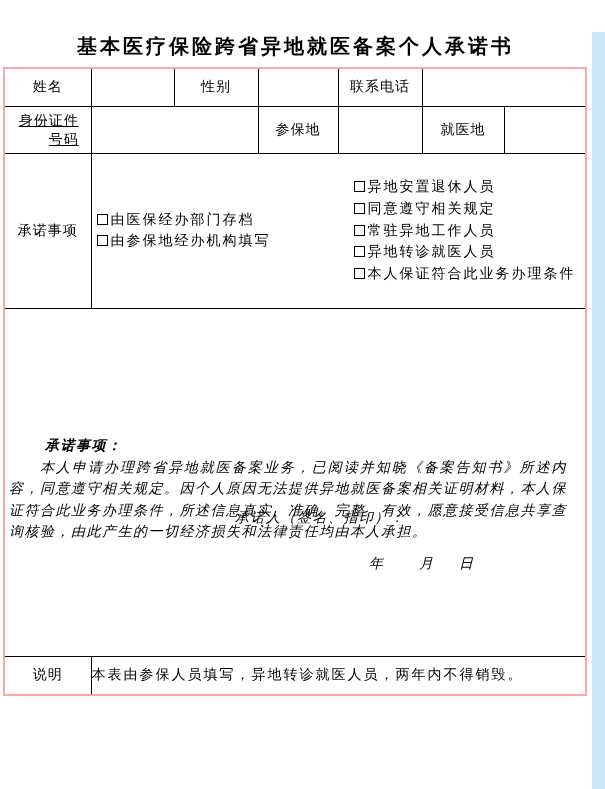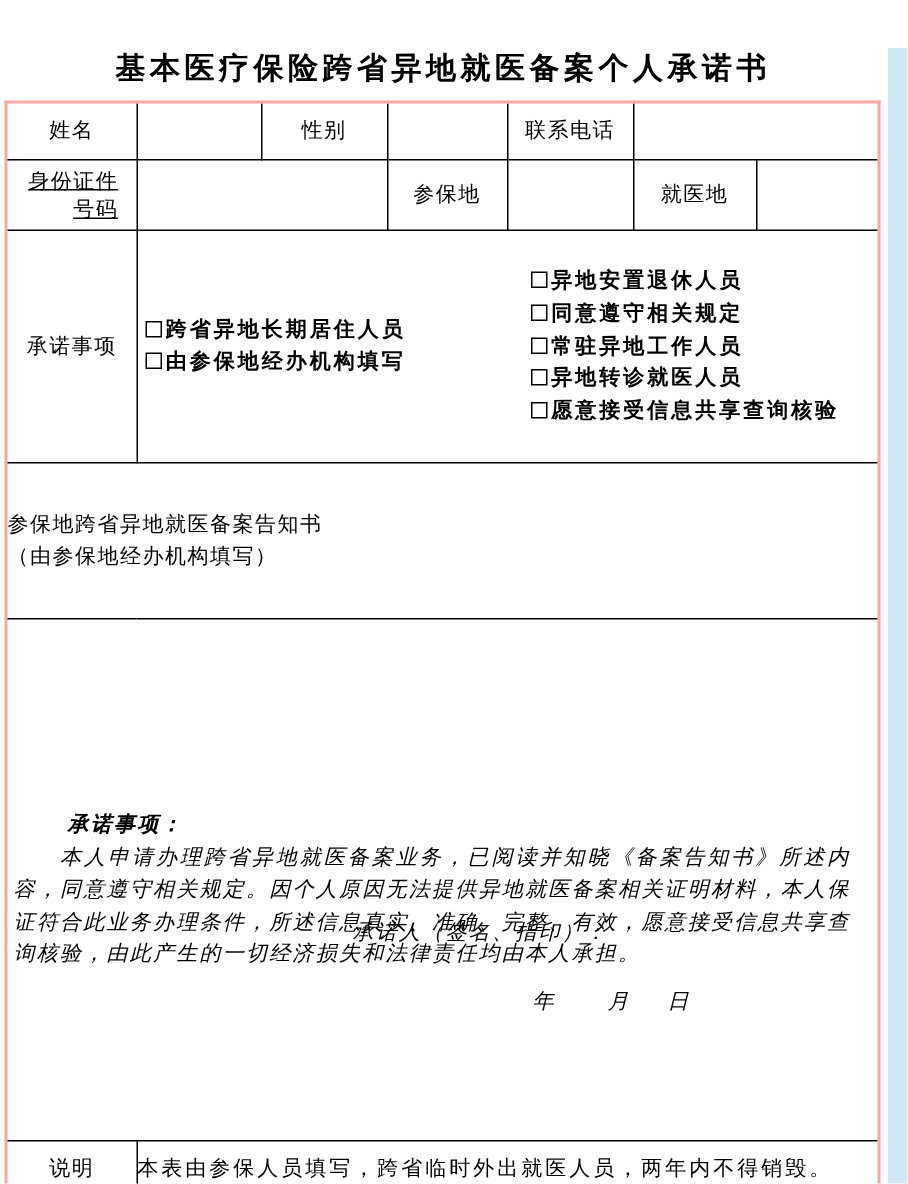--- a/index.html
+++ b/index.html
@@ -34,21 +34,21 @@
   .r6 { height:39px; }
 
   td.lbl { text-align:center; letter-spacing:1px; }
   .id-label-wrap { width:62px; margin:4px auto; line-height:19px; text-align:right; word-break:break-all;text-decoration:underline; }
 
   
   .cat-cell { vertical-align:middle; }
   .cat-wrap { display:flex; align-items:center; width:100%; }
   .cat-left  { width:262px; padding-left:5px; }
   .cat-right { flex:1; }
-  .opt { line-height:21.7px; letter-spacing:2px; white-space:nowrap;font-weight:bold; }
+  .opt { line-height:21.7px; letter-spacing:2px; white-space:nowrap; }
   .cb {
     display:inline-block; width:11px; height:11px;
     border:1px solid #000; background:#fff;
     margin-right:3px; vertical-align:-1px;
   }
 
   
   .notice-cell { vertical-align:top; padding:3px 6px; }
   .notice-cell div { line-height:21px; letter-spacing:1px; }
 
@@ -57,21 +57,21 @@
   .commit-head {
     padding:14px 4px 0 4px; font-weight:bold;
     text-indent:36px; letter-spacing:1.5px; line-height:21.5px;
   }
   .commit-body {
     margin:0; padding:0 2px 0 4px; width:564px;
     text-indent:31px; letter-spacing:1.5px; line-height:21.5px;
     text-align:justify;
   }
   .signer-line { position:absolute; left:230px; top:200px; letter-spacing:1.5px; white-space:nowrap; }
-  .date-line   { position:absolute; left:350px; top:246px; white-space:nowrap; }
+  .date-line   { position:absolute; left:364px; top:246px; white-space:nowrap; }
   .date-line .m { margin-left:36px; }
   .date-line .d { margin-left:26px; }
 
   
   .footer-text { padding-left:8px; letter-spacing:2px; }
 
   
   .scroll-strip {
     position:absolute; top:0; right:0;
     width:13px; height:789px;
@@ -115,66 +115,60 @@
       <td class="lbl">就医地</td>
       <td></td>
     </tr>
 
     <tr class="r3">
       <td class="lbl">承诺事项</td>
       <td colspan="6" class="cat-cell">
         <div class="cat-wrap">
           <div class="cat-left">
             <div class="opt">
-              <span class="cb"></span><span>跨省异地长期居住人员</span>
+              <span class="cb"></span><span>由医保经办部门存档</span>
             </div>
             <div class="opt">
               <span class="cb"></span><span>由参保地经办机构填写</span>
             </div>
           </div>
           <div class="cat-right">
             <div class="opt">
               <span class="cb"></span><span>异地安置退休人员</span>
             </div>
             <div class="opt">
               <span class="cb"></span><span>同意遵守相关规定</span>
             </div>
             <div class="opt">
               <span class="cb"></span><span>常驻异地工作人员</span>
             </div>
             <div class="opt">
               <span class="cb"></span><span>异地转诊就医人员</span>
             </div>
             <div class="opt">
-              <span class="cb"></span><span>愿意接受信息共享查询核验</span>
+              <span class="cb"></span><span>本人保证符合此业务办理条件</span>
             </div>
           </div>
         </div>
       </td>
     </tr>
 
-    <tr class="r4">
-      <td colspan="7" class="notice-cell">
-        <div>参保地跨省异地就医备案告知书</div>
-        <div>（由参保地经办机构填写）</div>
-      </td>
-    </tr>
 
     <tr class="r5">
       <td colspan="7" class="commit-cell">
         <div class="commit-head">承诺事项：</div>
         <p class="commit-body">本人申请办理跨省异地就医备案业务，已阅读并知晓《备案告知书》所述内容，同意遵守相关规定。因个人原因无法提供异地就医备案相关证明材料，本人保证符合此业务办理条件，所述信息真实、准确、完整、有效，愿意接受信息共享查询核验，由此产生的一切经济损失和法律责任均由本人承担。</p>
         <div class="signer-line">承诺人（签名、指印）：</div>
         <div class="date-line">
           <span class="y">年</span><span class="m">月</span><span class="d">日</span>
         </div>
       </td>
     </tr>
 
     <tr class="r6">
       <td class="lbl">说明</td>
-      <td colspan="6" class="footer-text">本表由参保人员填写，跨省临时外出就医人员，两年内不得销毁。</td>
+      <td colspan="6" class="footer-text">本表由参保人员填写，异地转诊就医人员，两年内不得销毁。</td>
     </tr>
   </tbody>
     </table>
 
   <div class="scroll-strip" style="background: rgb(205, 233, 247);"></div>
 </div>
 
 </body></html>

